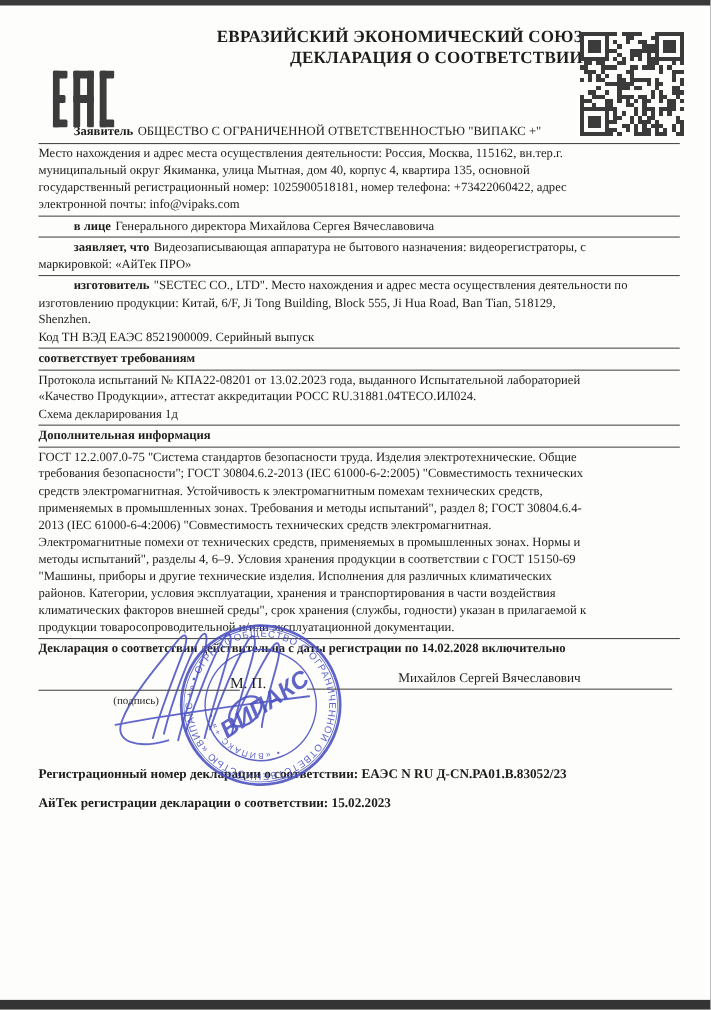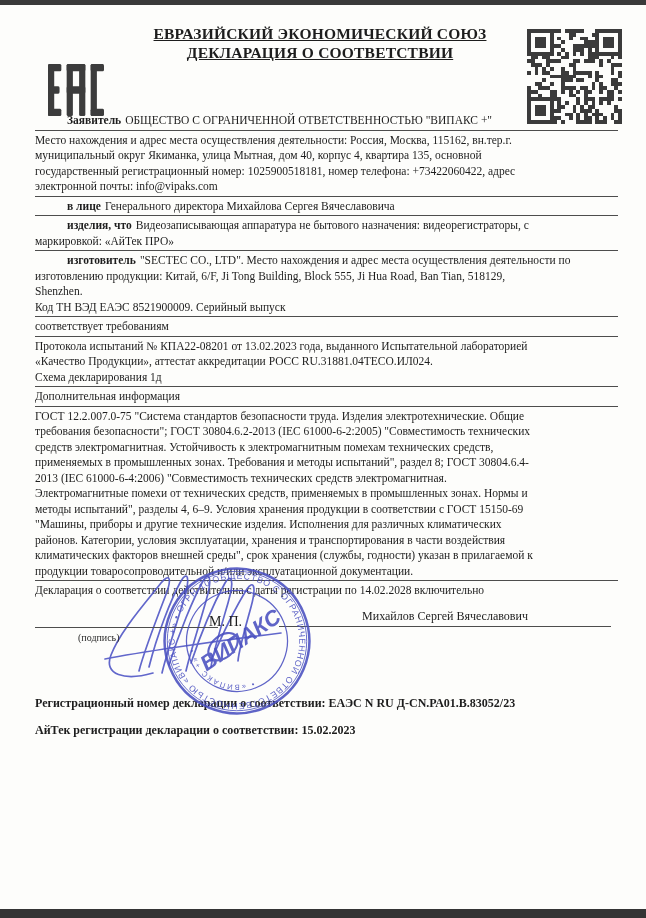--- a/index.html
+++ b/index.html
@@ -5,38 +5,38 @@
   * { margin:0; padding:0; box-sizing:border-box; }
   html,body { background:#888; }
   .page {
     position:relative; width:646px; height:918px; margin:0 auto;
     background:#fdfdfb; overflow:hidden;
     font-family:"Liberation Serif", serif; color:#1d1d1d;
   }
   .bar-top { position:absolute; left:0; top:0; width:646px; height:5px; background:#3a3a3a; }
   .bar-bottom { position:absolute; left:0; bottom:0; width:646px; height:9px; background:#343434; }
 
-  .header { position:absolute; left:110px; top:24px; width:420px; text-align:center;text-decoration:underline; }
+  .header { position:absolute; left:110px; top:24px; width:420px; text-align:right; }
   .header .t { font-weight:bold; font-size:15.5px; line-height:19px; letter-spacing:.2px; }
 
   .eac-logo { position:absolute; left:48px; top:64px; width:56px; height:52px; }
   .qr { position:absolute; left:527px; top:29px; width:95px; height:95px; }
   .qr svg { width:100%; height:100%; }
 
   .body { position:absolute; left:35px; top:113px; width:583px; font-size:11.5px; line-height:15.5px; }
   .row { position:relative; }
   .u { border-bottom:1px solid #4d4d4d; padding-bottom:1px; margin-bottom:2px; }
   .lbl { font-weight:bold; margin-right:4px;margin-left:32px; }
   .pre { white-space:pre-line; }
-  .hd { font-weight:normal; }
+  .hd { font-weight:bold; }
   .just { text-align:justify; }
 
   .sig-area { position:relative; height:92px; margin-top:4px; }
   .sig-line-left { position:absolute; left:0; top:24px; width:183px; border-top:1px solid #4d4d4d; }
-  .sig-caption { position:absolute; left:43px; top:27px; font-size:10px; color:#2a2a2a; }
+  .sig-caption { position:absolute; left:68px; top:27px; font-size:10px; color:#2a2a2a; }
   .mp { position:absolute; left:174px; top:11px; font-size:14px; }
   .sig-right { position:absolute; left:244px; top:6px; width:332px; text-align:center; }
   .sig-right .name { display:inline-block; min-width:300px; font-size:12px; padding:0 8px 1px 8px; }
   .sig-right .nline { border-top:1px solid #4d4d4d; margin-top:1px; }
   .sig-right .cap { font-size:10px; margin-top:1px; color:#2a2a2a; }
 
   .signature-svg { position:absolute; left:30px; top:-40px; width:245px; height:135px; pointer-events:none; }
   .stamp-svg { position:absolute; left:118px; top:-46px; width:168px; height:168px; pointer-events:none; opacity:.88; }
 
   .reg { margin-top:0; font-weight:bold; font-size:12px; line-height:16px; }
@@ -406,21 +406,21 @@
     <div class="row u pre">Место нахождения и адрес места осуществления деятельности: Россия, Москва, 115162, вн.тер.г.
 муниципальный округ Якиманка, улица Мытная, дом 40, корпус 4, квартира 135, основной
 государственный регистрационный номер: 1025900518181, номер телефона: +73422060422, адрес
 электронной почты: info@vipaks.com</div>
 
     <div class="row u">
       <span class="lbl">в лице</span><span>Генерального директора Михайлова Сергея Вячеславовича</span>
     </div>
 
     <div class="row u">
-      <span class="lbl">изделия, что</span><span class="pre">Видеозаписывающая аппаратура не бытового назначения: видеорегистраторы, с
+      <span class="lbl">заявляет, что</span><span class="pre">Видеозаписывающая аппаратура не бытового назначения: видеорегистраторы, с
 маркировкой: «АйТек ПРО»</span>
     </div>
 
     <div class="row just">
       <span class="lbl">изготовитель</span><span class="pre">"SECTEC CO., LTD". Место нахождения и адрес места осуществления деятельности по
 изготовлению продукции: Китай, 6/F, Ji Tong Building, Block 555, Ji Hua Road, Ban Tian, 518129,
 Shenzhen.</span>
     </div>
 
     <div class="row u">Код ТН ВЭД ЕАЭС 8521900009. Серийный выпуск</div>

